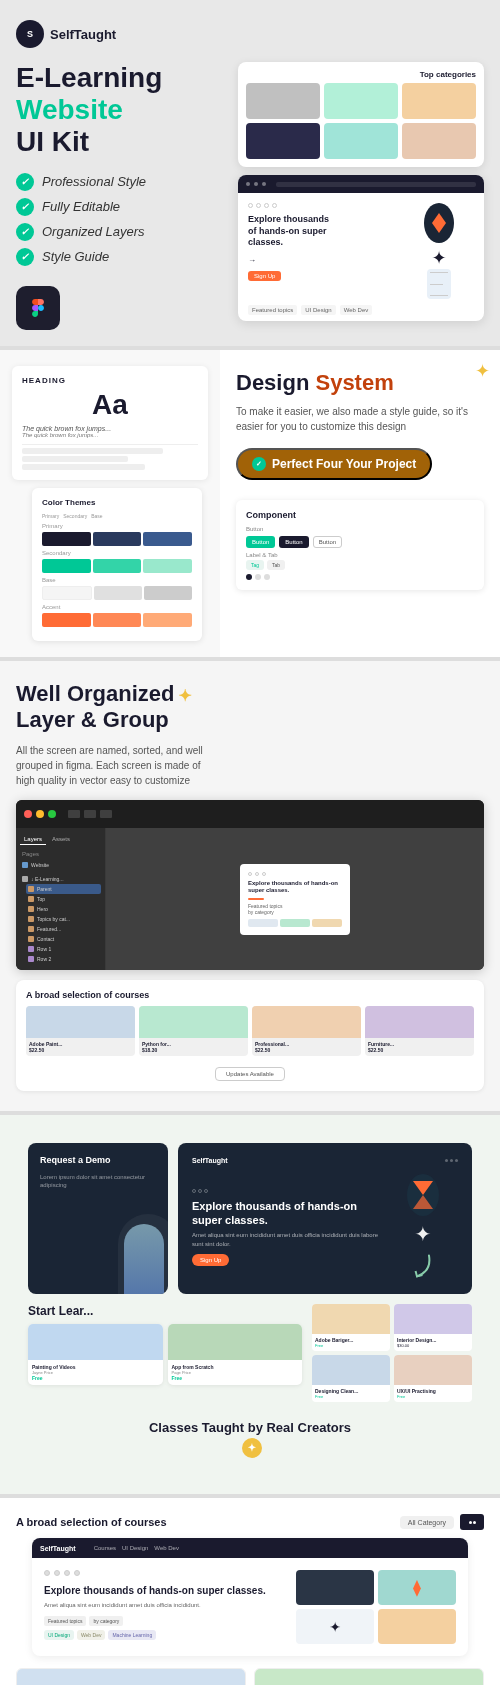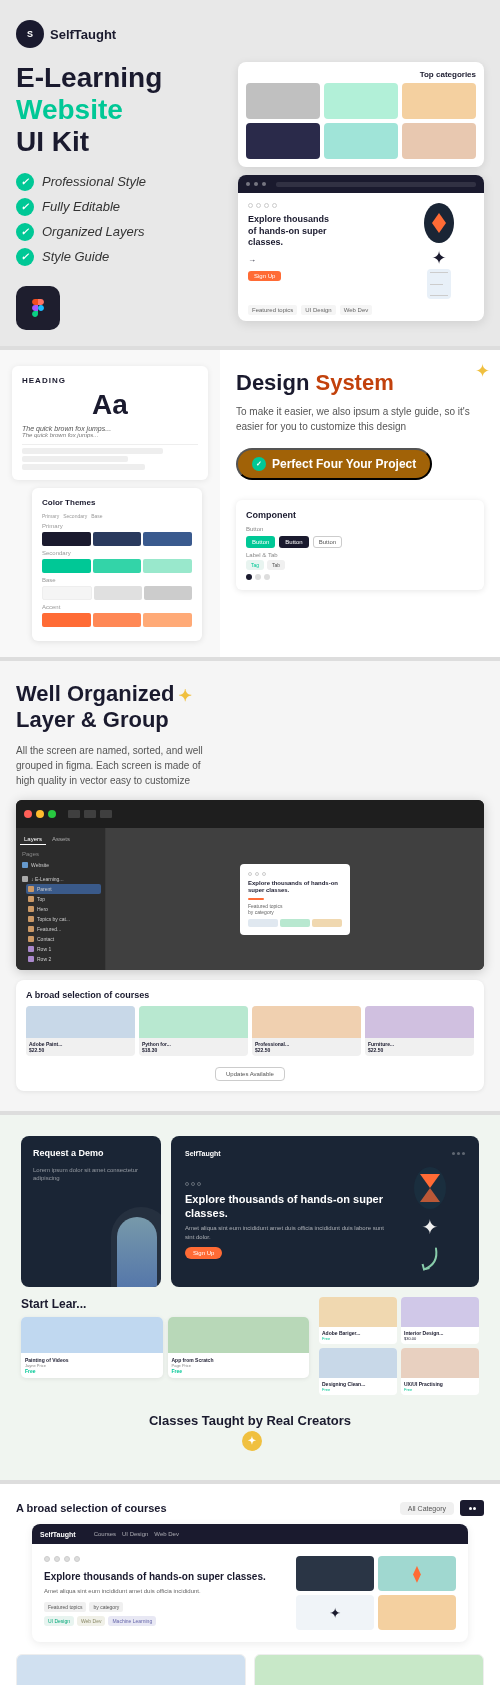--- a/index.html
+++ b/index.html
@@ -503,21 +503,21 @@
       </div>
     </div>
 
     <div class="design-right" style="position:relative;min-height:260px;">
       
       <div style="position:absolute;top:10px;right:10px;font-size:18px;color:#f0c040;">✦</div>
       
       <h2 class="ds-title">
         <span>Design </span><span class="highlight">System</span>
       </h2>
-      <p class="ds-subtitle">To make it easier, we also ipsum a style guide, so it's easier for you to customize this design</p>
+      <p class="ds-subtitle">To make it easier, we also made a style guide, so it's easier for you to customize this design</p>
       
       <button class="ds-btn">
         <div class="ds-btn-check"></div>
         <span>Perfect Four Your Project</span>
       </button>
 
       
       <div style="margin-top:20px;background:white;border-radius:6px;padding:10px;box-shadow:0 1px 6px rgba(0,0,0,0.1);">
         <div class="comp-title">Component</div>
         <div style="font-size:6px;color:#888;margin-bottom:4px;">Button</div>
@@ -671,21 +671,21 @@
         <div style="margin-top:6px;text-align:center;">
           <div style="display:inline-block;border:1px solid #ccc;border-radius:4px;font-size:6px;padding:3px 10px;color:#555;">Updates Available</div>
         </div>
       </div>
     </div>
   </div>
 </section>
 
 <div class="section-gap"></div>
 
-<section class="demo-section" style="background:#f0f5f0;padding:21px;">
+<section class="demo-section" style="background:#f0f5f0;padding:28px;">
   <div style="display:flex;gap:10px;margin-bottom:10px;">
 
     <div style="width:140px;background:#1a2535;border-radius:8px;padding:12px;position:relative;overflow:hidden;flex-shrink:0;">
       <div style="font-size:9px;font-weight:800;color:white;line-height:1.3;margin-bottom:6px;">Request a Demo</div>
       <div style="font-size:6px;color:rgba(255,255,255,0.5);line-height:1.4;">Lorem ipsum dolor sit amet consectetur adipiscing</div>
 
       <div style="position:absolute;bottom:0;right:-10px;width:60px;height:80px;background:rgba(255,255,255,0.05);border-radius:30px 30px 0 0;"></div>
       <div style="position:absolute;bottom:0;right:4px;width:40px;height:70px;background:linear-gradient(to bottom,#7799aa,#5577aa);border-radius:20px 20px 0 0;"></div>
     </div>
 

